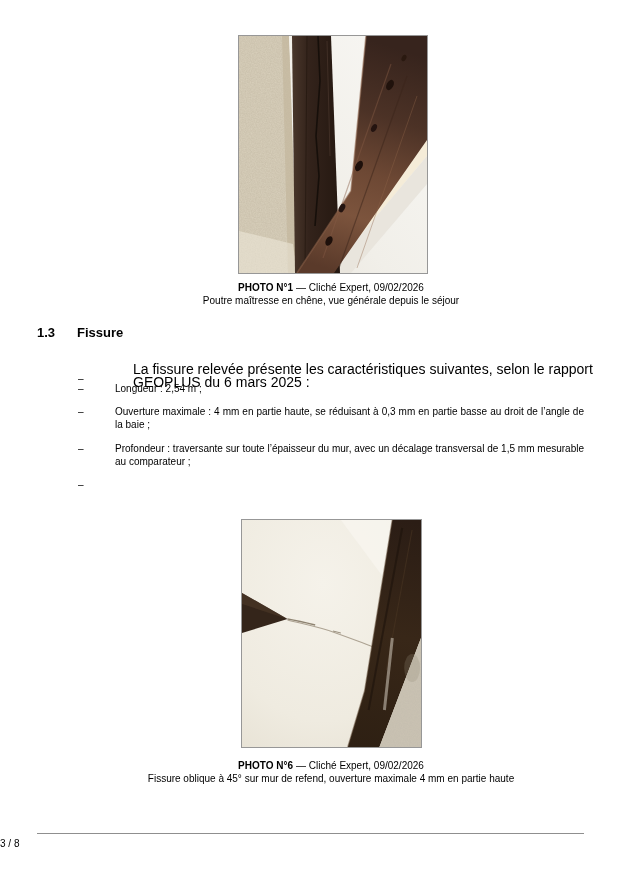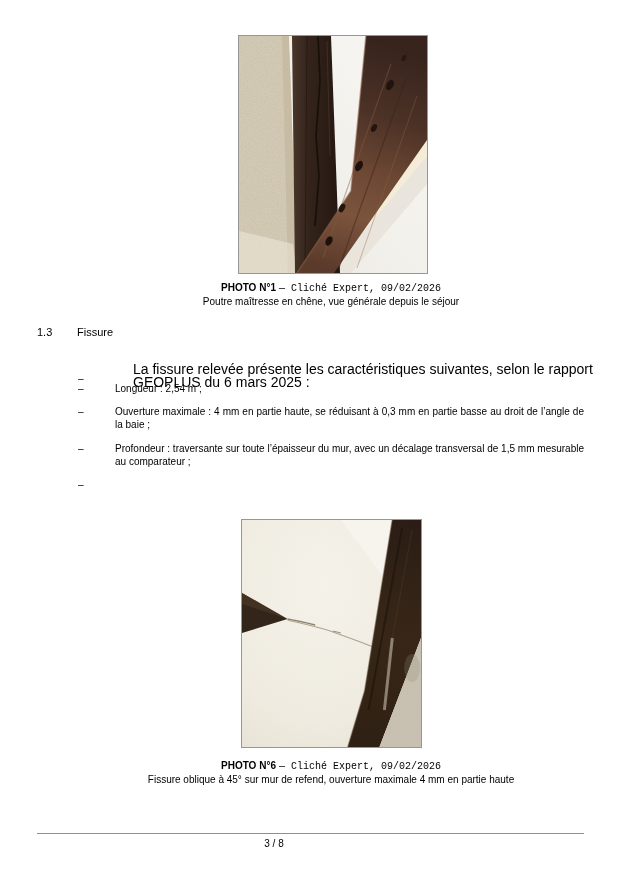--- a/index.html
+++ b/index.html
@@ -20,24 +20,24 @@
   .photo1{left:238px;top:35px;width:188px;height:237px;}
   .photo2{left:241px;top:519px;width:179px;height:227px;}
   figure.photo svg{display:block;width:100%;height:100%;}
   .cap{
     position:absolute;left:31px;width:600px;
     text-align:center;font-size:10px;line-height:13px;color:#000;
   }
   .cap1{top:281px;}
   .cap2{top:759px;}
   .cap .lbl{font-weight:bold;text-align:center;}
-  .cap .credit{margin-left:3px;font-family:Liberation Mono, monospace;}
+  .cap .credit{margin-left:3px;}
   .heading{
     position:absolute;top:326px;left:37px;
-    font-size:11px;font-weight:normal;line-height:13px;
+    font-size:13px;font-weight:bold;line-height:13px;
   }
   .sec-num{display:inline-block;width:40px;}
   .intro{
     position:absolute;top:350px;left:77px;width:507px;
     font-size:14px;line-height:13px;margin:13px;padding-left:43px;
   }
   ul.bullets{
     position:absolute;top:372px;left:78px;width:506px;
     margin:0;padding:0;list-style:none;
     font-size:10px;line-height:13.2px;
@@ -47,21 +47,21 @@
     text-align:justify;
     hyphens:manual;
   }
   ul.bullets .dash{position:absolute;left:0;top:0;}
   .footer-line{
     position:absolute;top:833px;left:37px;width:547px;height:0;
     border-top:1px solid #8f8f8f;
   }
   .page-number{
     position:absolute;top:837px;left:0;width:548px;
-    text-align:center;font-size:10px;line-height:13px;
+    font-size:10px;line-height:13px;
   }
 </style>
 </head>
 <body>
 
 <div class="page">
 
   <figure class="photo photo1">
     <svg viewBox="0 0 188 237" preserveAspectRatio="none" role="img" aria-label="oak beams photo">
       <defs>

